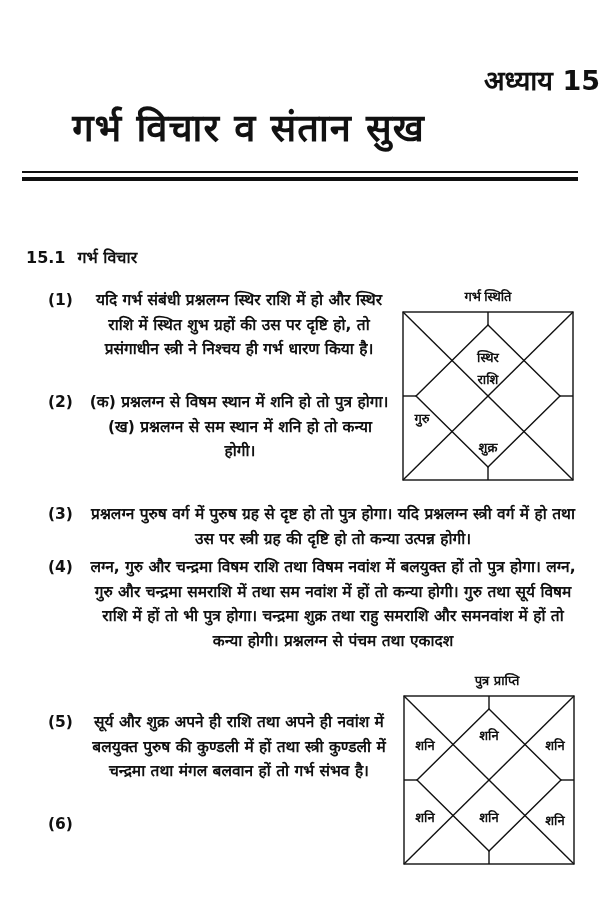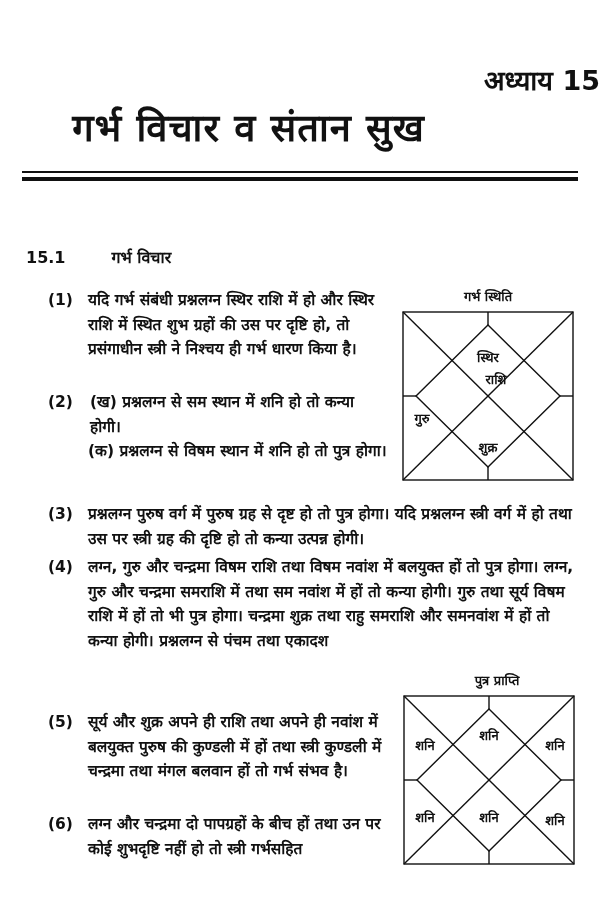--- a/index.html
+++ b/index.html
@@ -13,25 +13,25 @@
     font-size: 27px; font-weight: bold; line-height: 34px;
   }
   .chapter-title {
     position: absolute; top: 103px; left: 0; width: 497px; text-align: center;
     font-size: 38px; font-weight: bold; line-height: 50px; letter-spacing: 1px;
   }
   .rule-thin { position: absolute; left: 22px; top: 171px; width: 556px; height: 2px; background: #111; }
   .rule-thick { position: absolute; left: 22px; top: 177px; width: 556px; height: 4px; background: #111; }
   .section-head {
     position: absolute; top: 246px; left: 26px; font-size: 16px; font-weight: bold;
-    display: flex; gap: 46px; line-height: 24px;
+    display: flex; gap: 12px; line-height: 24px;
   }
   .item { position: absolute; font-size: 15.5px; line-height: 24.6px; font-weight: bold; }
   .item .num { position: absolute; left: 0; top: 0; width: 40px; }
-  .item .text { margin-left: 40px; }
+  .item .text { margin-left: 40px; text-align: center; }
   .narrow { left: 48px; width: 342px; }
   .wide { left: 48px; width: 530px; }
   .chart-wrap { position: absolute; }
   .chart-caption {
     position: absolute; left: 0; width: 100%; text-align: center; font-size: 13px; font-weight: bold;
   }
   .chart-svg { position: absolute; left: 0; }
   .chart-label { position: absolute; font-size: 13px; font-weight: bold; transform: translate(-50%, -50%); white-space: nowrap; text-align: center; }
   .sub { display: block; }
 </style>
@@ -51,61 +51,60 @@
   </div>
 
   <div class="item narrow" style="top:288px;">
     <span class="num">(1)</span>
     <div class="text">यदि गर्भ संबंधी प्रश्नलग्न स्थिर राशि में हो और स्थिर राशि में स्थित शुभ ग्रहों की उस पर दृष्टि हो, तो प्रसंगाधीन स्त्री ने निश्चय ही गर्भ धारण किया है।</div>
   </div>
 
   <div class="item narrow" style="top:390px;">
     <span class="num">(2)</span>
     <div class="text">
+      <span class="sub">(क) प्रश्नलग्न से विषम स्थान में शनि हो तो पुत्र होगा।</span>
       <span class="sub" style="margin-left:2px;">(ख) प्रश्नलग्न से सम स्थान में शनि हो तो कन्या होगी।</span>
-      <span class="sub">(क) प्रश्नलग्न से विषम स्थान में शनि हो तो पुत्र होगा।</span>
     </div>
   </div>
 
   <div class="item wide" style="top:502px;">
     <span class="num">(3)</span>
     <div class="text">प्रश्नलग्न पुरुष वर्ग में पुरुष ग्रह से दृष्ट हो तो पुत्र होगा। यदि प्रश्नलग्न स्त्री वर्ग में हो तथा उस पर स्त्री ग्रह की दृष्टि हो तो कन्या उत्पन्न होगी।</div>
   </div>
 
   <div class="item wide" style="top:555px;">
     <span class="num">(4)</span>
     <div class="text">लग्न, गुरु और चन्द्रमा विषम राशि तथा विषम नवांश में बलयुक्त हों तो पुत्र होगा। लग्न, गुरु और चन्द्रमा समराशि में तथा सम नवांश में हों तो कन्या होगी। गुरु तथा सूर्य विषम राशि में हों तो भी पुत्र होगा। चन्द्रमा शुक्र तथा राहु समराशि और समनवांश में हों तो कन्या होगी। प्रश्नलग्न से पंचम तथा एकादश</div>
   </div>
 
   <div class="item narrow" style="top:710px;">
     <span class="num">(5)</span>
     <div class="text">सूर्य और शुक्र अपने ही राशि तथा अपने ही नवांश में बलयुक्त पुरुष की कुण्डली में हों तथा स्त्री कुण्डली में चन्द्रमा तथा मंगल बलवान हों तो गर्भ संभव है।</div>
   </div>
 
   <div class="item narrow" style="top:812px;">
     <span class="num">(6)</span>
-    <div class="text">लग्न और चन्द्रमा दो पापग्रहों के बीच हों तथा उन पर कोई शुभदृष्टि नहीं हो तो स्त्री गर्भसहित</div>
   </div>
 
-  <div class="chart-wrap" style="left:402px; top:287px; width:172px; height:194px;">
+  <div class="chart-wrap" style="left:402px; top:287px; width:172px; height:194px;font-family:Liberation Serif, serif;">
     <div class="chart-caption" style="top:0;">गर्भ स्थिति</div>
     <svg class="chart-svg" style="top:24px;" width="172" height="170" viewBox="0 0 172 170">
       <g stroke="#111" stroke-width="1.4" fill="none">
         <rect x="1" y="1" width="170" height="168"></rect>
         <line x1="1" y1="1" x2="171" y2="169"></line>
         <line x1="171" y1="1" x2="1" y2="169"></line>
         <polygon points="86,14 158,85 86,156 14,85"></polygon>
         <line x1="86" y1="1" x2="86" y2="14"></line>
         <line x1="86" y1="156" x2="86" y2="169"></line>
         <line x1="1" y1="85" x2="14" y2="85"></line>
         <line x1="158" y1="85" x2="171" y2="85"></line>
       </g>
     </svg>
     <div class="chart-label" style="left:86px; top:70px;">स्थिर</div>
-    <div class="chart-label" style="left:94px; top:92px;">राशि</div>
+    <div class="chart-label" style="left:86px; top:92px;">राशि</div>
     <div class="chart-label" style="left:20px; top:131px;">गुरु</div>
     <div class="chart-label" style="left:86px; top:160px;">शुक्र</div>
   </div>
 
   <div class="chart-wrap" style="left:403px; top:671px; width:188px; height:194px;">
     <div class="chart-caption" style="top:0;">पुत्र प्राप्ति</div>
     <svg class="chart-svg" style="top:24px;" width="172" height="170" viewBox="0 0 172 170">
       <g stroke="#111" stroke-width="1.4" fill="none">
         <rect x="1" y="1" width="170" height="168"></rect>
         <line x1="1" y1="1" x2="171" y2="169"></line>

